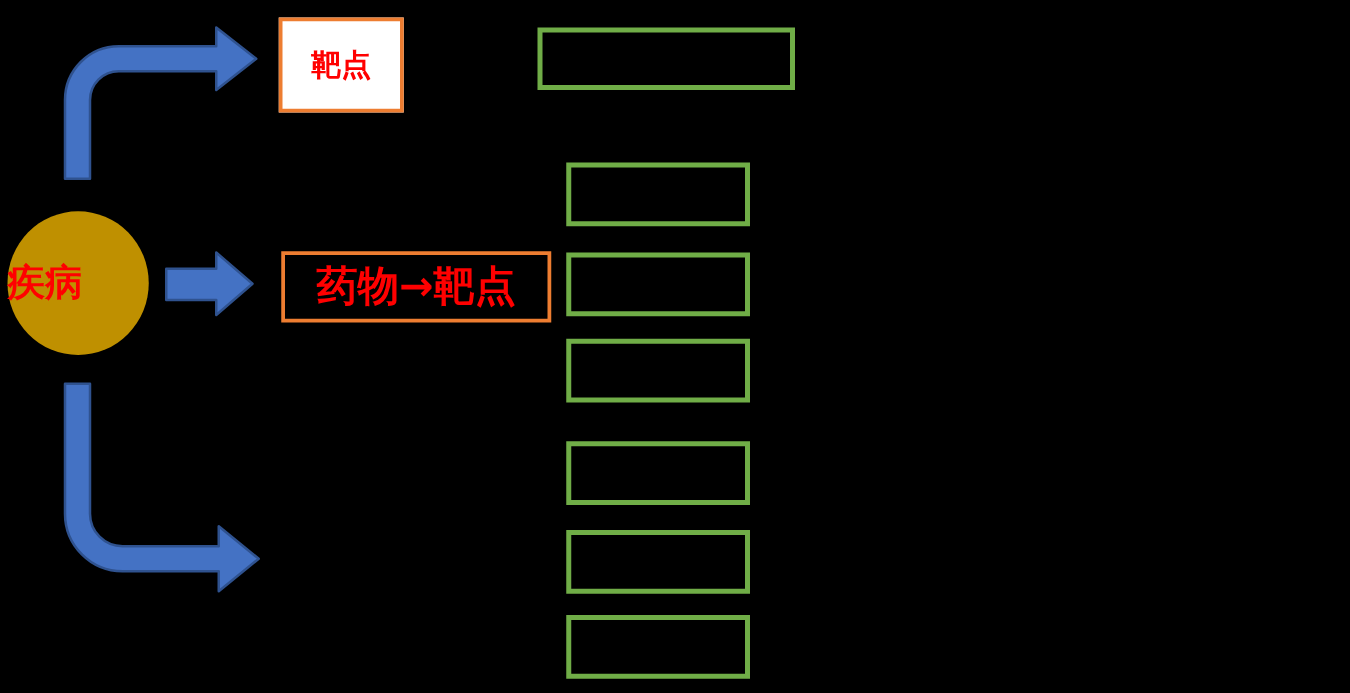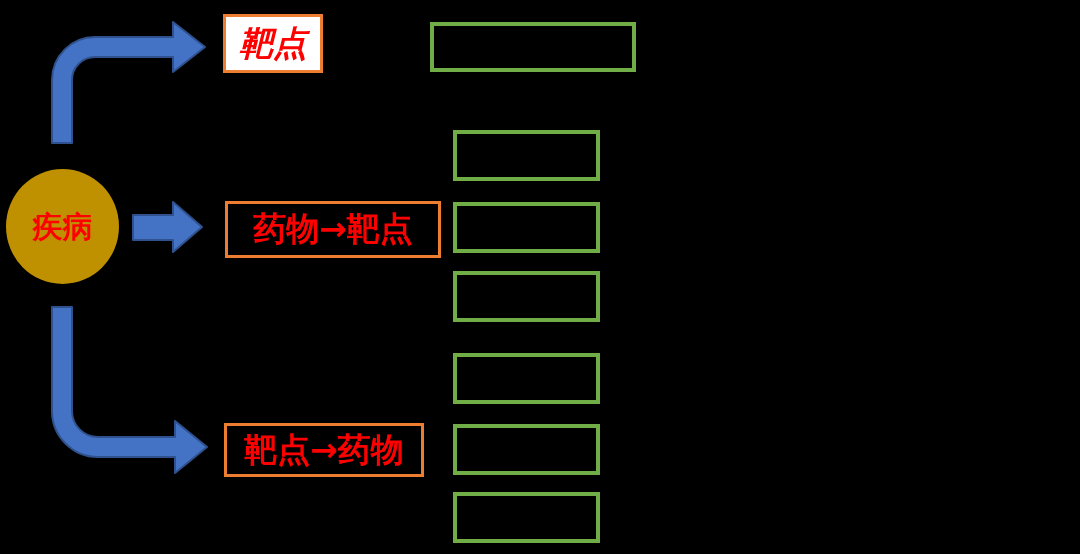--- a/index.html
+++ b/index.html
@@ -31,21 +31,20 @@
   .disease-circle {
     position: absolute;
     left: 6px;
     top: 169px;
     width: 113px;
     height: 115px;
     border-radius: 50%;
     background: #BF9000;
     display: flex;
     align-items: center;
-    justify-content: center;
   }
   .disease-label {
     color: #FF0000;
     font-size: 30px;
     font-weight: bold;
     line-height: 1;
   }
   .orange-box {
     position: absolute;
     box-sizing: border-box;
@@ -54,24 +53,23 @@
     align-items: center;
     justify-content: center;
     color: #FF0000;
     font-weight: bold;
     white-space: nowrap;
   }
   .orange-box.target-box {
     left: 223px;
     top: 14px;
     width: 100px;
-    height: 59px;
+    height: 76px;
     background: #FFFFFF;
-    font-size: 34px;
-    font-style: italic;
+    font-size: 24px;
   }
   .orange-box.drug-target-box {
     left: 225px;
     top: 201px;
     width: 216px;
     height: 57px;
     background: transparent;
     font-size: 33px;
   }
   .orange-box.target-drug-box {
@@ -122,23 +120,20 @@
   </div>
 
   <div class="orange-box target-box">
     <span>靶点</span>
   </div>
 
   <div class="orange-box drug-target-box">
     <span>药物→靶点</span>
   </div>
 
-  <div class="orange-box target-drug-box">
-    <span>靶点→药物</span>
-  </div>
 
   <div class="green-box large"></div>
 
   <div class="green-box small gb-m1"></div>
   <div class="green-box small gb-m2"></div>
   <div class="green-box small gb-m3"></div>
 
   <div class="green-box small gb-b1"></div>
   <div class="green-box small gb-b2"></div>
   <div class="green-box small gb-b3"></div>

